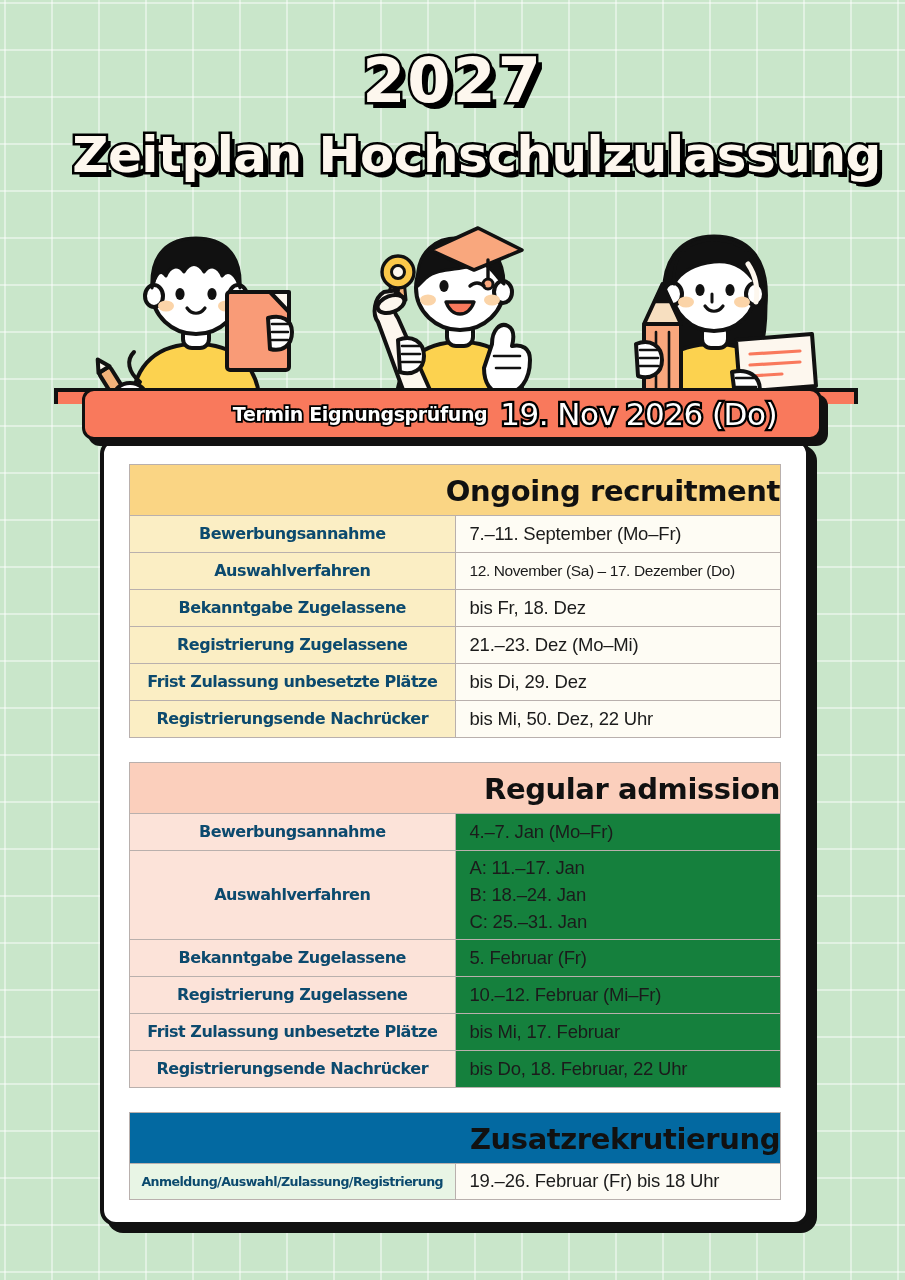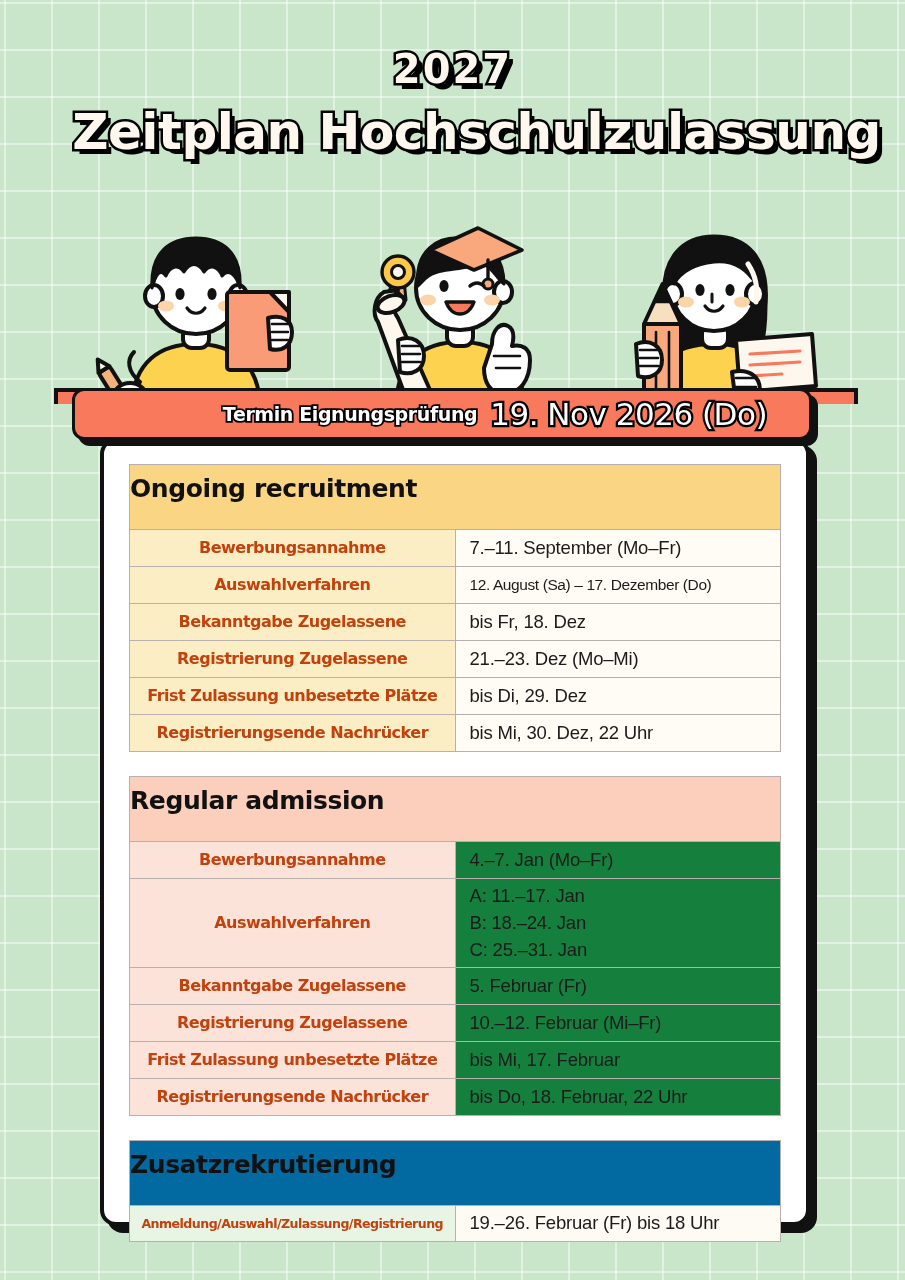--- a/index.html
+++ b/index.html
@@ -37,21 +37,21 @@
     top: 48px;
     left: 0;
     width: 905px;
     text-align: center;
     pointer-events: none;
   }
 
   .poster-year {
     font-family: "DejaVu Sans", sans-serif;
     font-weight: bold;
-    font-size: 40px;
+    font-size: 62px;
     letter-spacing: 2px;
     color: #fdf7ee;
     -webkit-text-stroke: 5px #000;
     paint-order: stroke fill;
     text-shadow: 6px 6px 0 #000;
     line-height: 1.05;
     display: block;
   }
 
   .poster-title {
@@ -75,21 +75,21 @@
     position: absolute;
     left: 0;
     top: 222px;
     width: 905px;
     height: 180px;
   }
 
   
   .exam-banner {
     position: absolute;
-    left: 72px;
+    left: 82px;
     top: 388px;
     width: 740px;
     height: 52px;
     background: #f9795c;
     border: 3.5px solid #111;
     border-radius: 12px;
     box-shadow: 6px 6px 0 #111;
     display: flex;
     align-items: center;
     justify-content: flex-end;
@@ -139,43 +139,43 @@
   .sched-table {
     width: 652px;
     border-collapse: collapse;
     table-layout: fixed;
     margin-bottom: 24px;
     border: 1px solid #b9b0ad;
   }
   .sched-table:last-child { margin-bottom: 0; }
 
   .sched-table th.section-head {
-    text-align: left;
+    text-align: right;
     font-family: "DejaVu Sans", sans-serif;
     font-weight: bold;
-    font-size: 25px;
+    font-size: 29px;
     color: #111;
     letter-spacing: -0.4px;
-    padding: 9px 0 26px 0;
+    padding: 9px 0 7px 0;
     border: 1px solid #b9b0ad;
   }
 
   .sched-table td {
     border: 1px solid #b9b0ad;
     padding: 0;
   }
 
   td.lbl {
     width: 317px;
     text-align: center;
     font-family: "DejaVu Sans", sans-serif;
     font-weight: bold;
     font-size: 16px;
     letter-spacing: -0.5px;
-    color: #c2410c;
+    color: #0c4a6e;
     padding: 8px 6px;
     line-height: 1.25;
   }
 
   td.val {
     text-align: left;
     font-family: "Liberation Sans", sans-serif;
     font-weight: normal;
     font-size: 18.5px;
     color: #1b1b1b;
@@ -363,37 +363,37 @@
           <th class="section-head" colspan="2">Ongoing recruitment</th>
         </tr>
       </thead>
       <tbody>
         <tr>
           <td class="lbl">Bewerbungsannahme</td>
           <td class="val">7.–11. September (Mo–Fr)</td>
         </tr>
         <tr>
           <td class="lbl">Auswahlverfahren</td>
-          <td class="val small">12. August (Sa) – 17. Dezember (Do)</td>
+          <td class="val small">12. November (Sa) – 17. Dezember (Do)</td>
         </tr>
         <tr>
           <td class="lbl">Bekanntgabe Zugelassene</td>
           <td class="val">bis Fr, 18. Dez</td>
         </tr>
         <tr>
           <td class="lbl">Registrierung Zugelassene</td>
           <td class="val">21.–23. Dez (Mo–Mi)</td>
         </tr>
         <tr>
           <td class="lbl">Frist Zulassung unbesetzte Plätze</td>
           <td class="val">bis Di, 29. Dez</td>
         </tr>
         <tr>
           <td class="lbl">Registrierungsende Nachrücker</td>
-          <td class="val">bis Mi, 30. Dez, 22 Uhr</td>
+          <td class="val">bis Mi, 50. Dez, 22 Uhr</td>
         </tr>
       </tbody>
     </table>
 
     <table class="sched-table t-pink">
       <thead>
         <tr>
           <th class="section-head" colspan="2">Regular admission</th>
         </tr>
       </thead>

